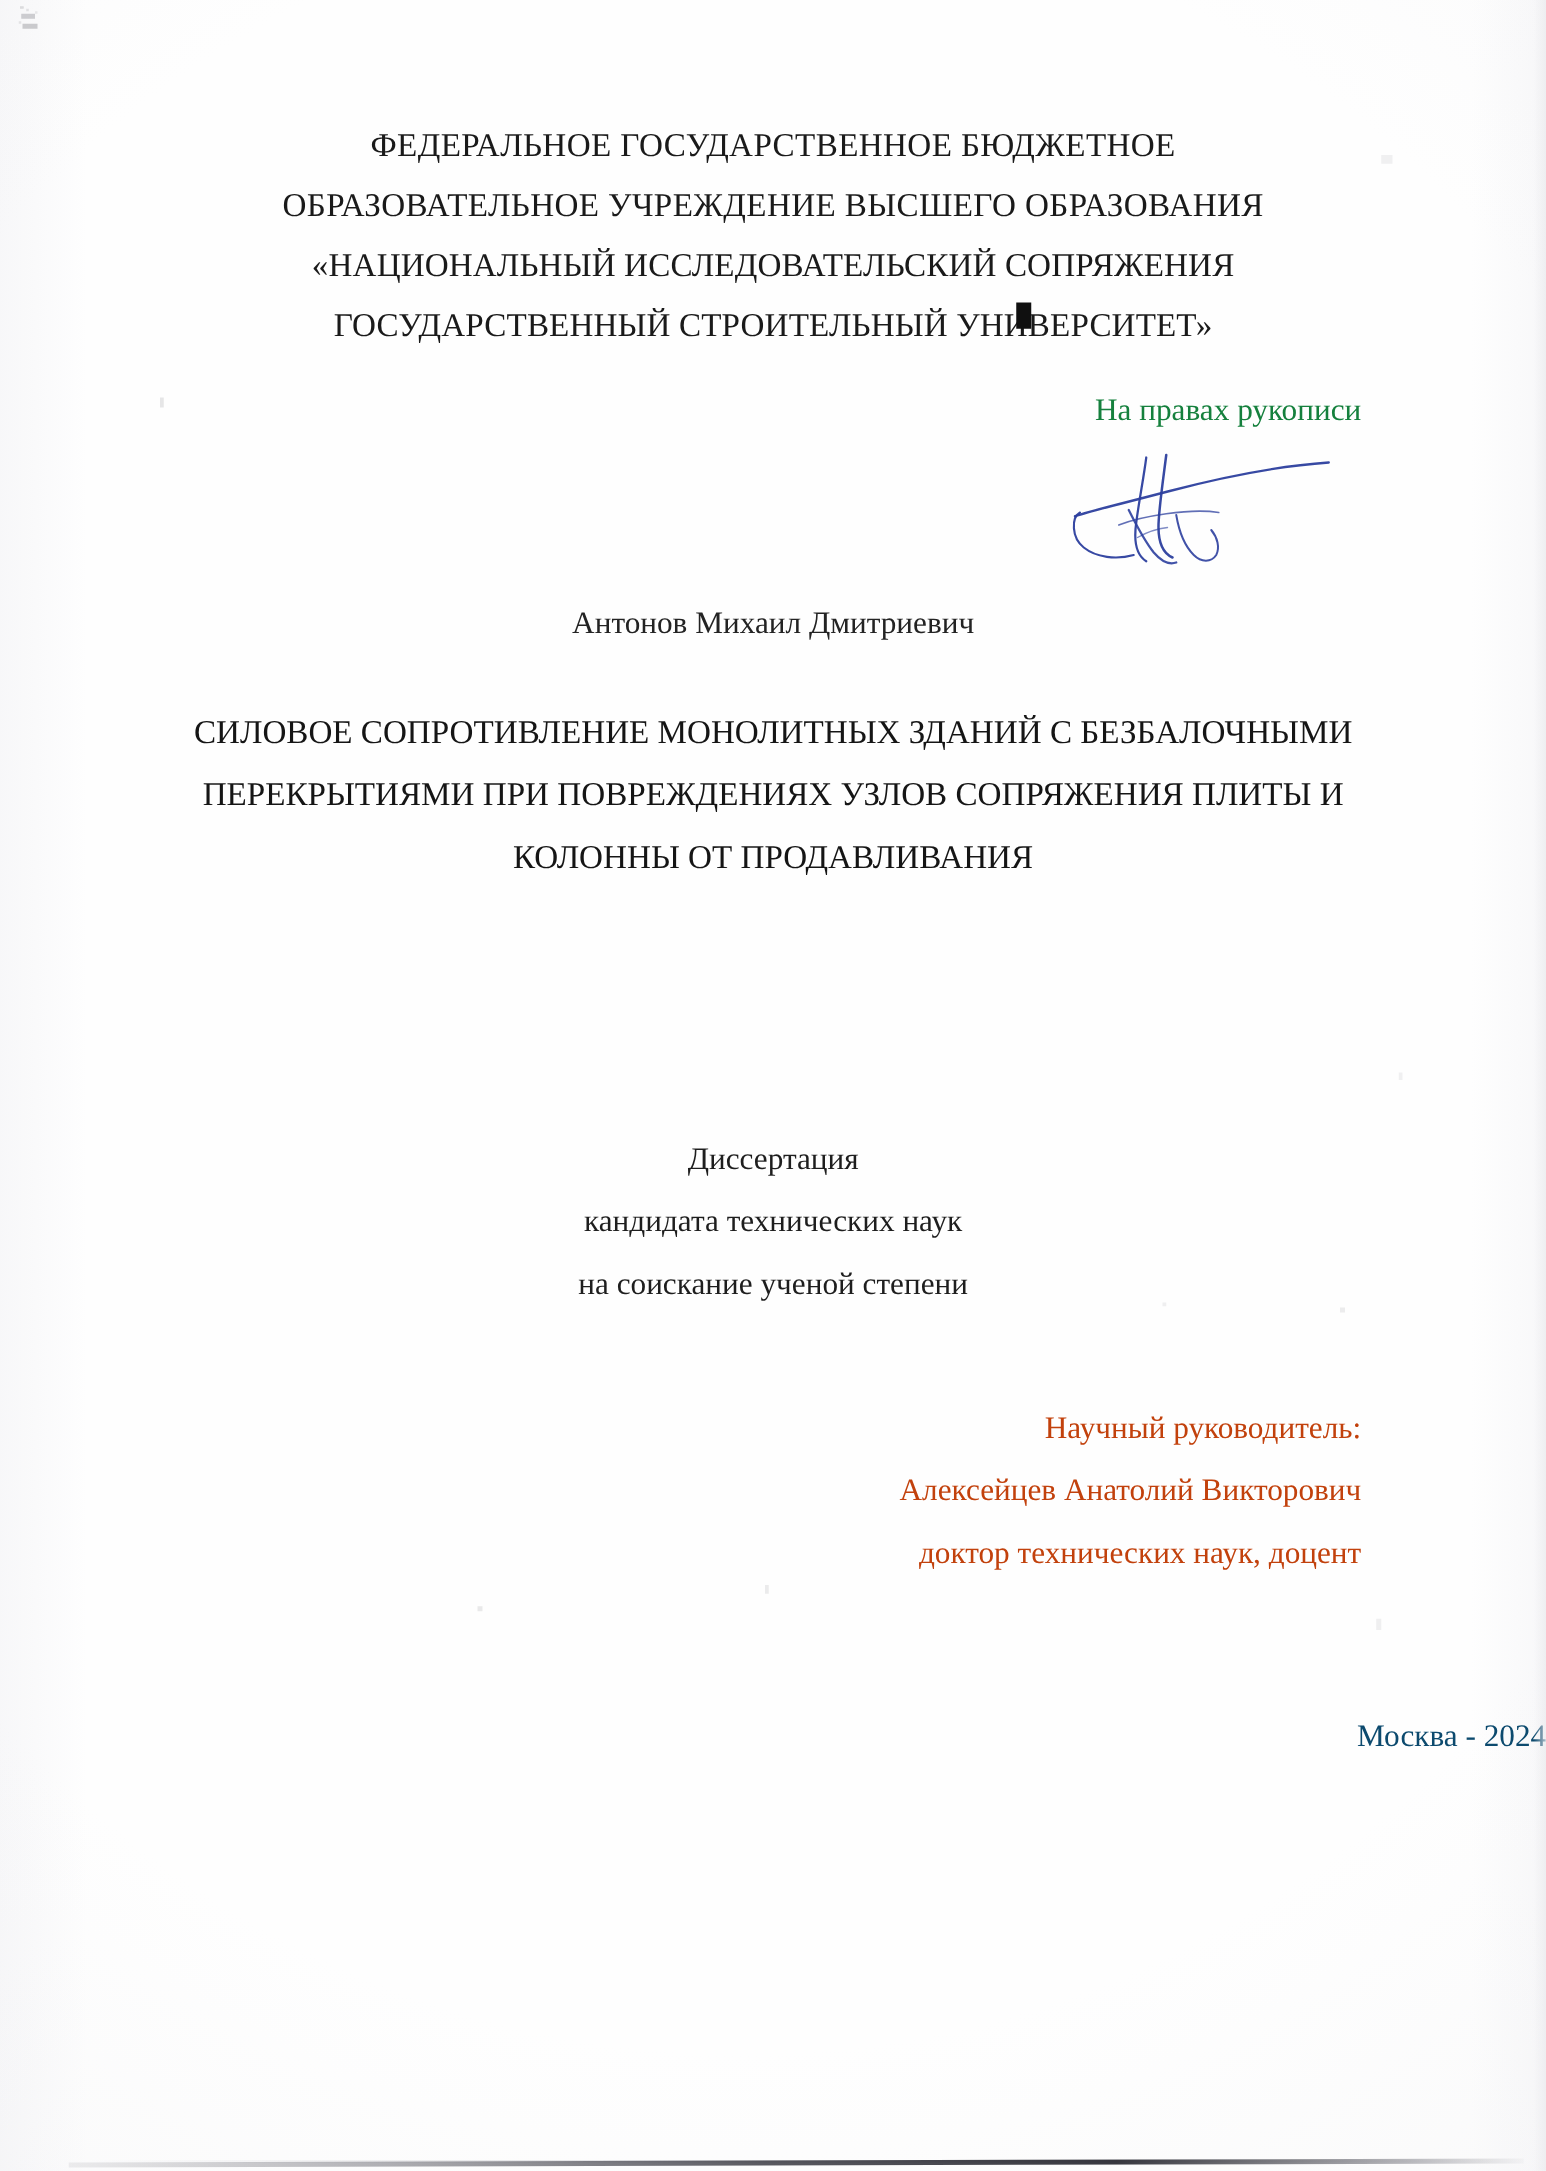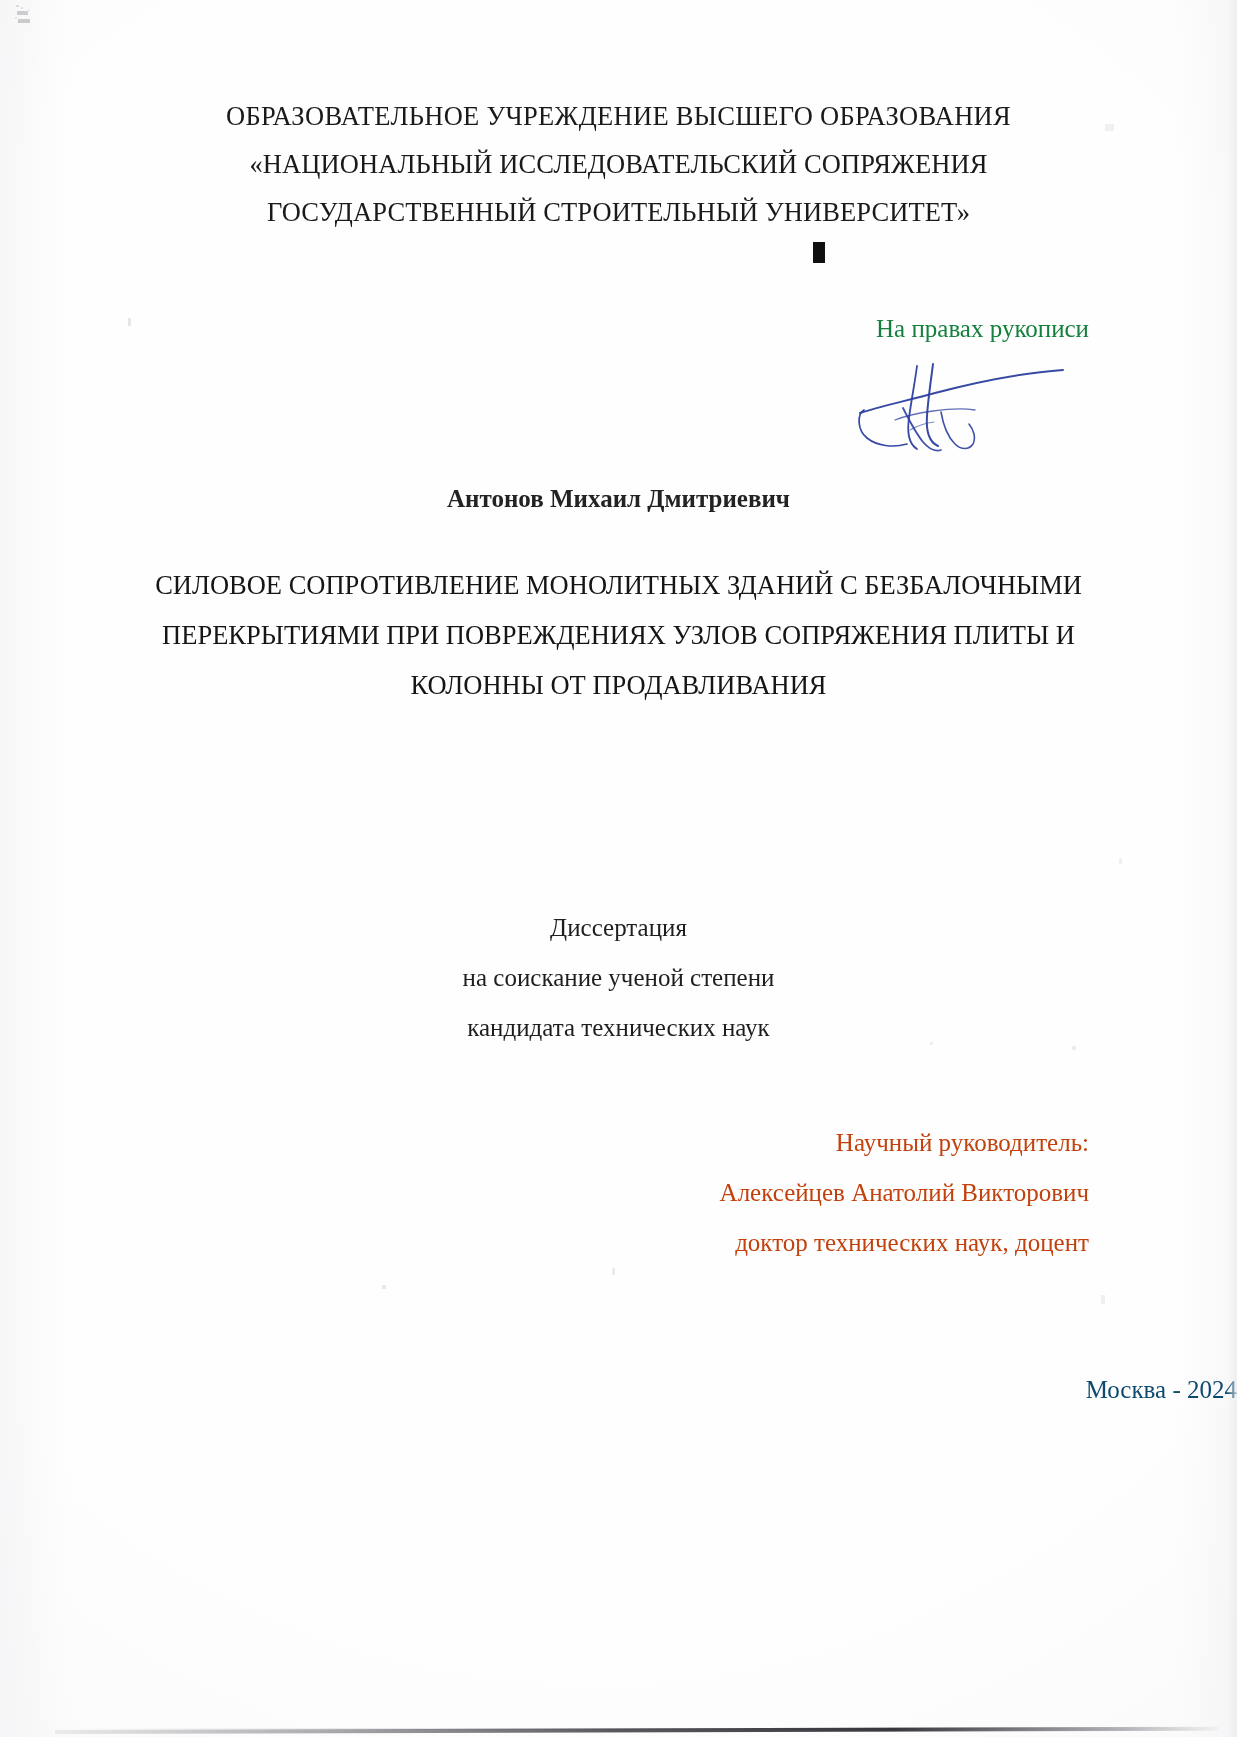--- a/index.html
+++ b/index.html
@@ -126,21 +126,20 @@
     height: 95px;
     pointer-events: none;
   }
 
   .author {
     left: 0; right: 0;
     top: 485px;
     text-align: center;
     font-size: 25px;
     color: #232323;
-    font-weight: bold;
   }
 
   .doc-title {
     left: 96px;
     right: 96px;
     top: 560px;
     text-align: center;
     font-size: 26.5px;
     line-height: 50px;
     color: #151515;
@@ -212,20 +211,21 @@
   <div class="speck" style="left:128px; top:318px; width:3px; height:8px; opacity:.35;"></div>
   <div class="speck" style="left:1105px; top:124px; width:9px; height:7px; opacity:.2;"></div>
   <div class="speck" style="left:382px; top:1285px; width:4px; height:4px; opacity:.3;"></div>
   <div class="speck" style="left:612px; top:1268px; width:3px; height:7px; opacity:.28;"></div>
   <div class="speck" style="left:1072px; top:1046px; width:4px; height:4px; opacity:.25;"></div>
   <div class="speck" style="left:1101px; top:1295px; width:4px; height:9px; opacity:.22;"></div>
   <div class="speck" style="left:1119px; top:858px; width:3px; height:6px; opacity:.2;"></div>
   <div class="speck" style="left:930px; top:1042px; width:3px; height:3px; opacity:.22;"></div>
 
   <div class="block org">
+    <div class="l1">ФЕДЕРАЛЬНОЕ ГОСУДАРСТВЕННОЕ БЮДЖЕТНОЕ</div>
     <div class="l2">ОБРАЗОВАТЕЛЬНОЕ УЧРЕЖДЕНИЕ ВЫСШЕГО ОБРАЗОВАНИЯ</div>
     <div class="l3">«НАЦИОНАЛЬНЫЙ ИССЛЕДОВАТЕЛЬСКИЙ СОПРЯЖЕНИЯ</div>
     <div class="l4">ГОСУДАРСТВЕННЫЙ СТРОИТЕЛЬНЫЙ УНИВЕРСИТЕТ»</div>
   </div>
 
   <div class="redaction"></div>
 
   <div class="block manuscript">На правах рукописи</div>
 
   <svg class="signature" viewBox="0 0 215 95">
@@ -245,22 +245,22 @@
 
   <div class="block doc-title">
     <div>СИЛОВОЕ СОПРОТИВЛЕНИЕ МОНОЛИТНЫХ ЗДАНИЙ С БЕЗБАЛОЧНЫМИ</div>
     <div>ПЕРЕКРЫТИЯМИ ПРИ ПОВРЕЖДЕНИЯХ УЗЛОВ СОПРЯЖЕНИЯ ПЛИТЫ И</div>
     <div>КОЛОННЫ ОТ ПРОДАВЛИВАНИЯ</div>
   </div>
 
 
   <div class="block degree">
     <div>Диссертация</div>
+    <div>кандидата технических наук</div>
     <div>на соискание ученой степени</div>
-    <div>кандидата технических наук</div>
   </div>
 
   <div class="block supervisor">
     <div>Научный руководитель:</div>
     <div>Алексейцев Анатолий Викторович</div>
     <div>доктор технических наук, доцент</div>
   </div>
 
   <div class="block city-year">Москва - 2024</div>
 

